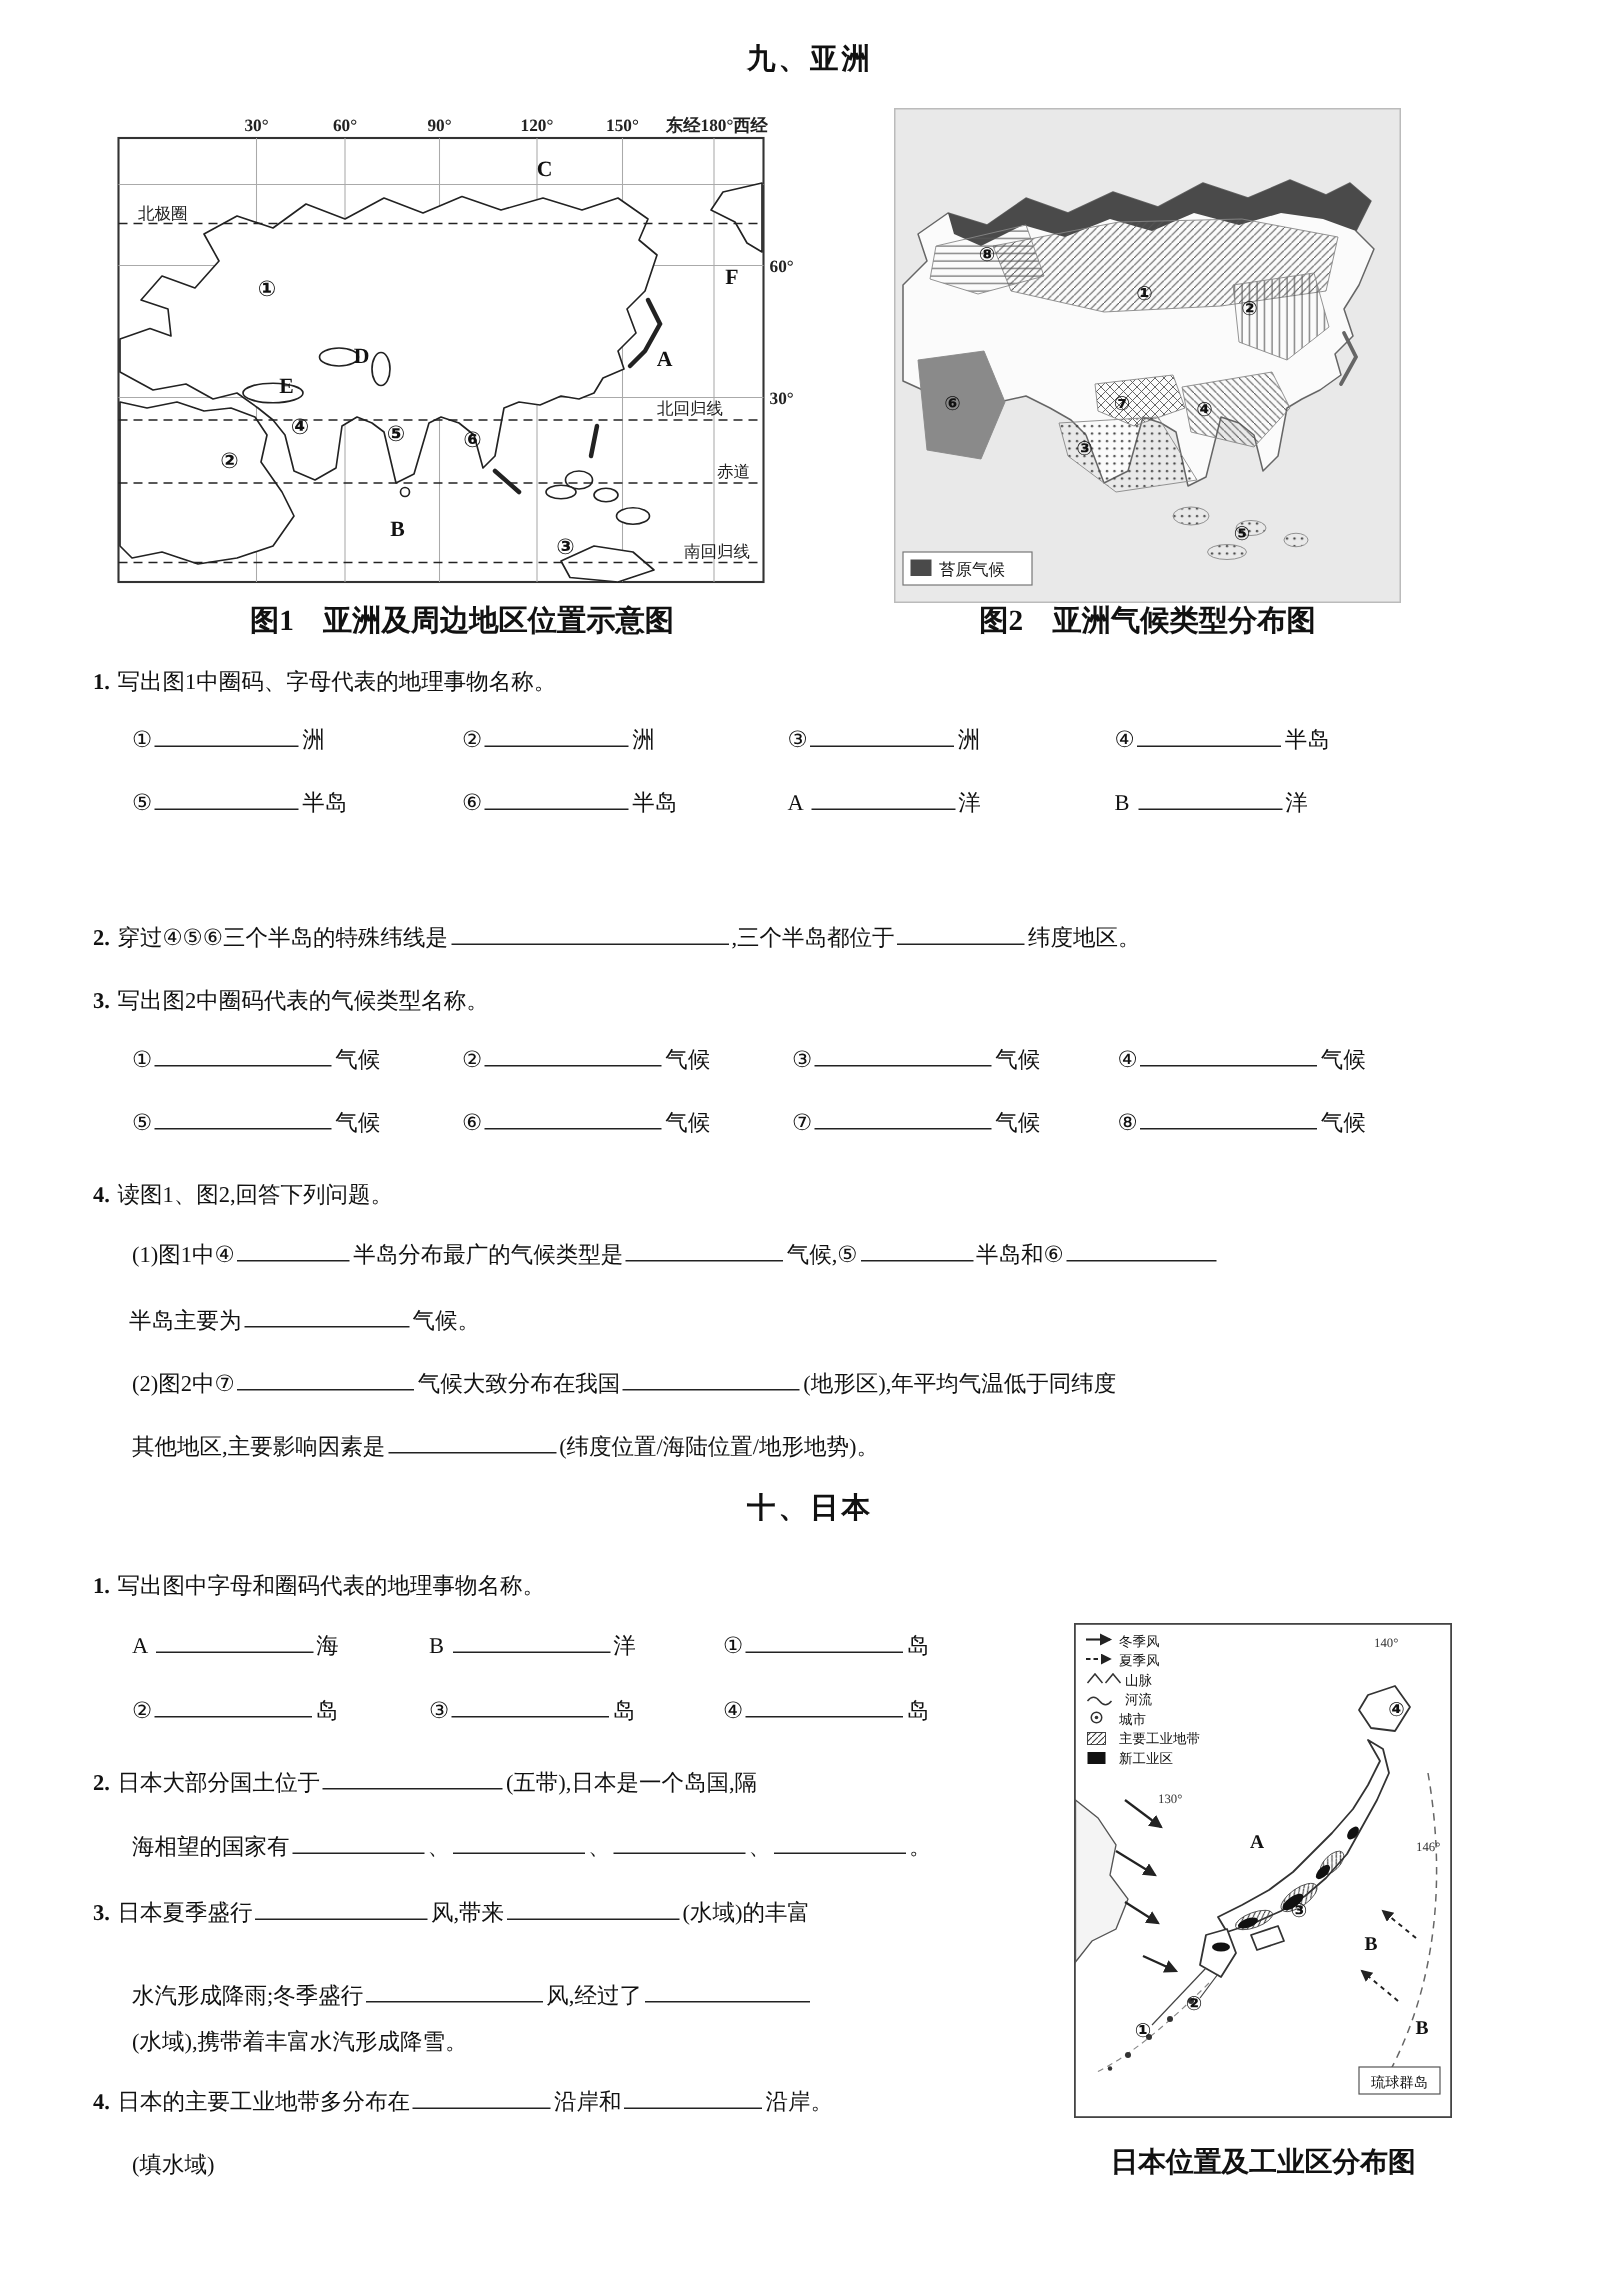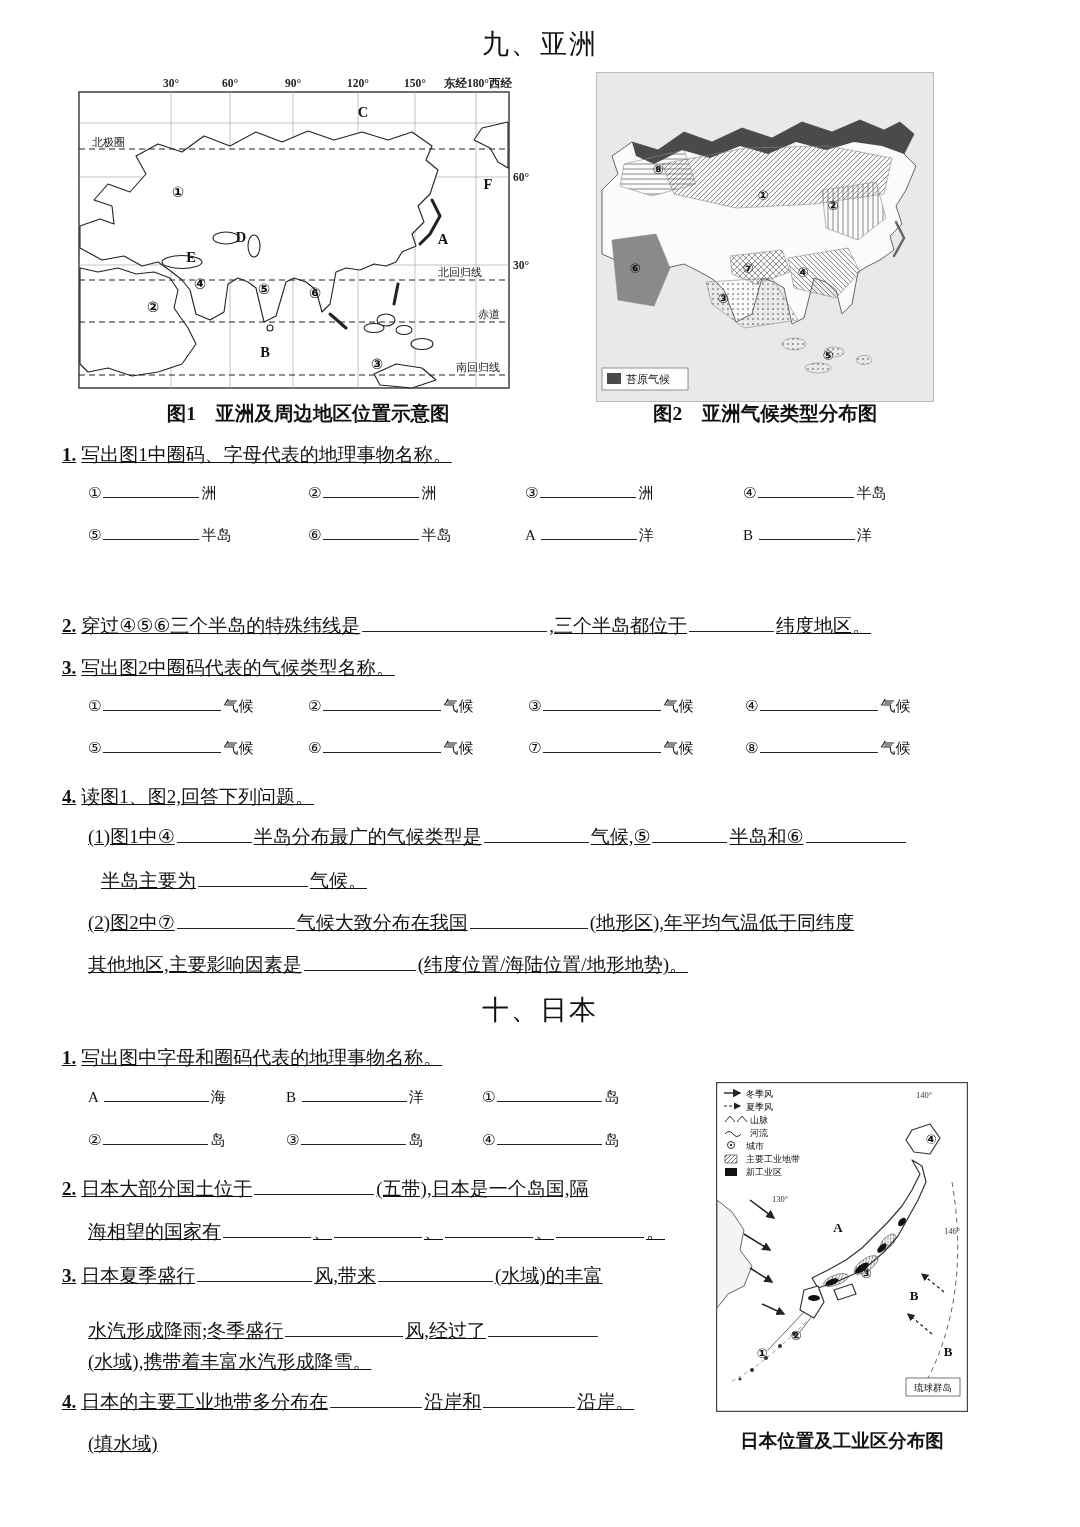--- a/index.html
+++ b/index.html
@@ -2,22 +2,22 @@
 <html><head>
 <meta charset="utf-8">
 <style>
   * { margin:0; padding:0; box-sizing:border-box; }
   body { background:#fff; }
   .page {
     position:relative; width:1080px; height:1527px; margin:0 auto; background:#fff;
     font-family:"Liberation Serif","DejaVu Serif","DejaVu Sans",serif; color:#111;
   }
   .abs { position:absolute; }
-  .title { width:100%; text-align:center; font-size:27px; font-weight:400; letter-spacing:2px; }
-  .qline { font-size:19px; white-space:nowrap; line-height:30px;text-decoration:underline; }
+  .title { width:100%; text-align:center; font-size:19px; font-weight:700; letter-spacing:2px; }
+  .qline { font-size:15px; white-space:nowrap; line-height:30px; }
   .qnum { font-weight:700; margin-right:5px; }
   .blank { display:inline-block; border-bottom:1.7px solid #222; height:1.02em; vertical-align:baseline; margin:0 2px; }
   .row { position:absolute; left:0; width:100%; height:32px; }
   .qitem { position:absolute; top:0; white-space:nowrap; font-size:15px; }
   .caption { font-weight:700; font-size:19.5px; text-align:center; }
   svg text { font-family:"Liberation Serif","DejaVu Serif","DejaVu Sans",serif; }
 </style>
 </head>
 <body>
 
@@ -197,21 +197,21 @@
     <span class="qitem" style="left:528px"><span>⑦</span><span class="blank" style="width:118px"></span><span>气候</span></span>
     <span class="qitem" style="left:745px"><span>⑧</span><span class="blank" style="width:118px"></span><span>气候</span></span>
   </div>
 
   <div class="abs qline" style="left:62px; top:782px;">
     <span class="qnum">4.</span><span>读图1、图2,回答下列问题。</span>
   </div>
   <div class="abs qline" style="left:88px; top:822px;">
     <span>(1)图1中④</span><span class="blank" style="width:75px"></span><span>半岛分布最广的气候类型是</span><span class="blank" style="width:105px"></span><span>气候,⑤</span><span class="blank" style="width:75px"></span><span>半岛和⑥</span><span class="blank" style="width:100px"></span>
   </div>
-  <div class="abs qline" style="left:101px; top:866px;">
+  <div class="abs qline" style="left:86px; top:866px;">
     <span>半岛主要为</span><span class="blank" style="width:110px"></span><span>气候。</span>
   </div>
   <div class="abs qline" style="left:88px; top:908px;">
     <span>(2)图2中⑦</span><span class="blank" style="width:118px"></span><span>气候大致分布在我国</span><span class="blank" style="width:118px"></span><span>(地形区),年平均气温低于同纬度</span>
   </div>
   <div class="abs qline" style="left:88px; top:950px;">
     <span>其他地区,主要影响因素是</span><span class="blank" style="width:112px"></span><span>(纬度位置/海陆位置/地形地势)。</span>
   </div>
 
   <div class="abs title" style="top:992px;">十、日本</div>

